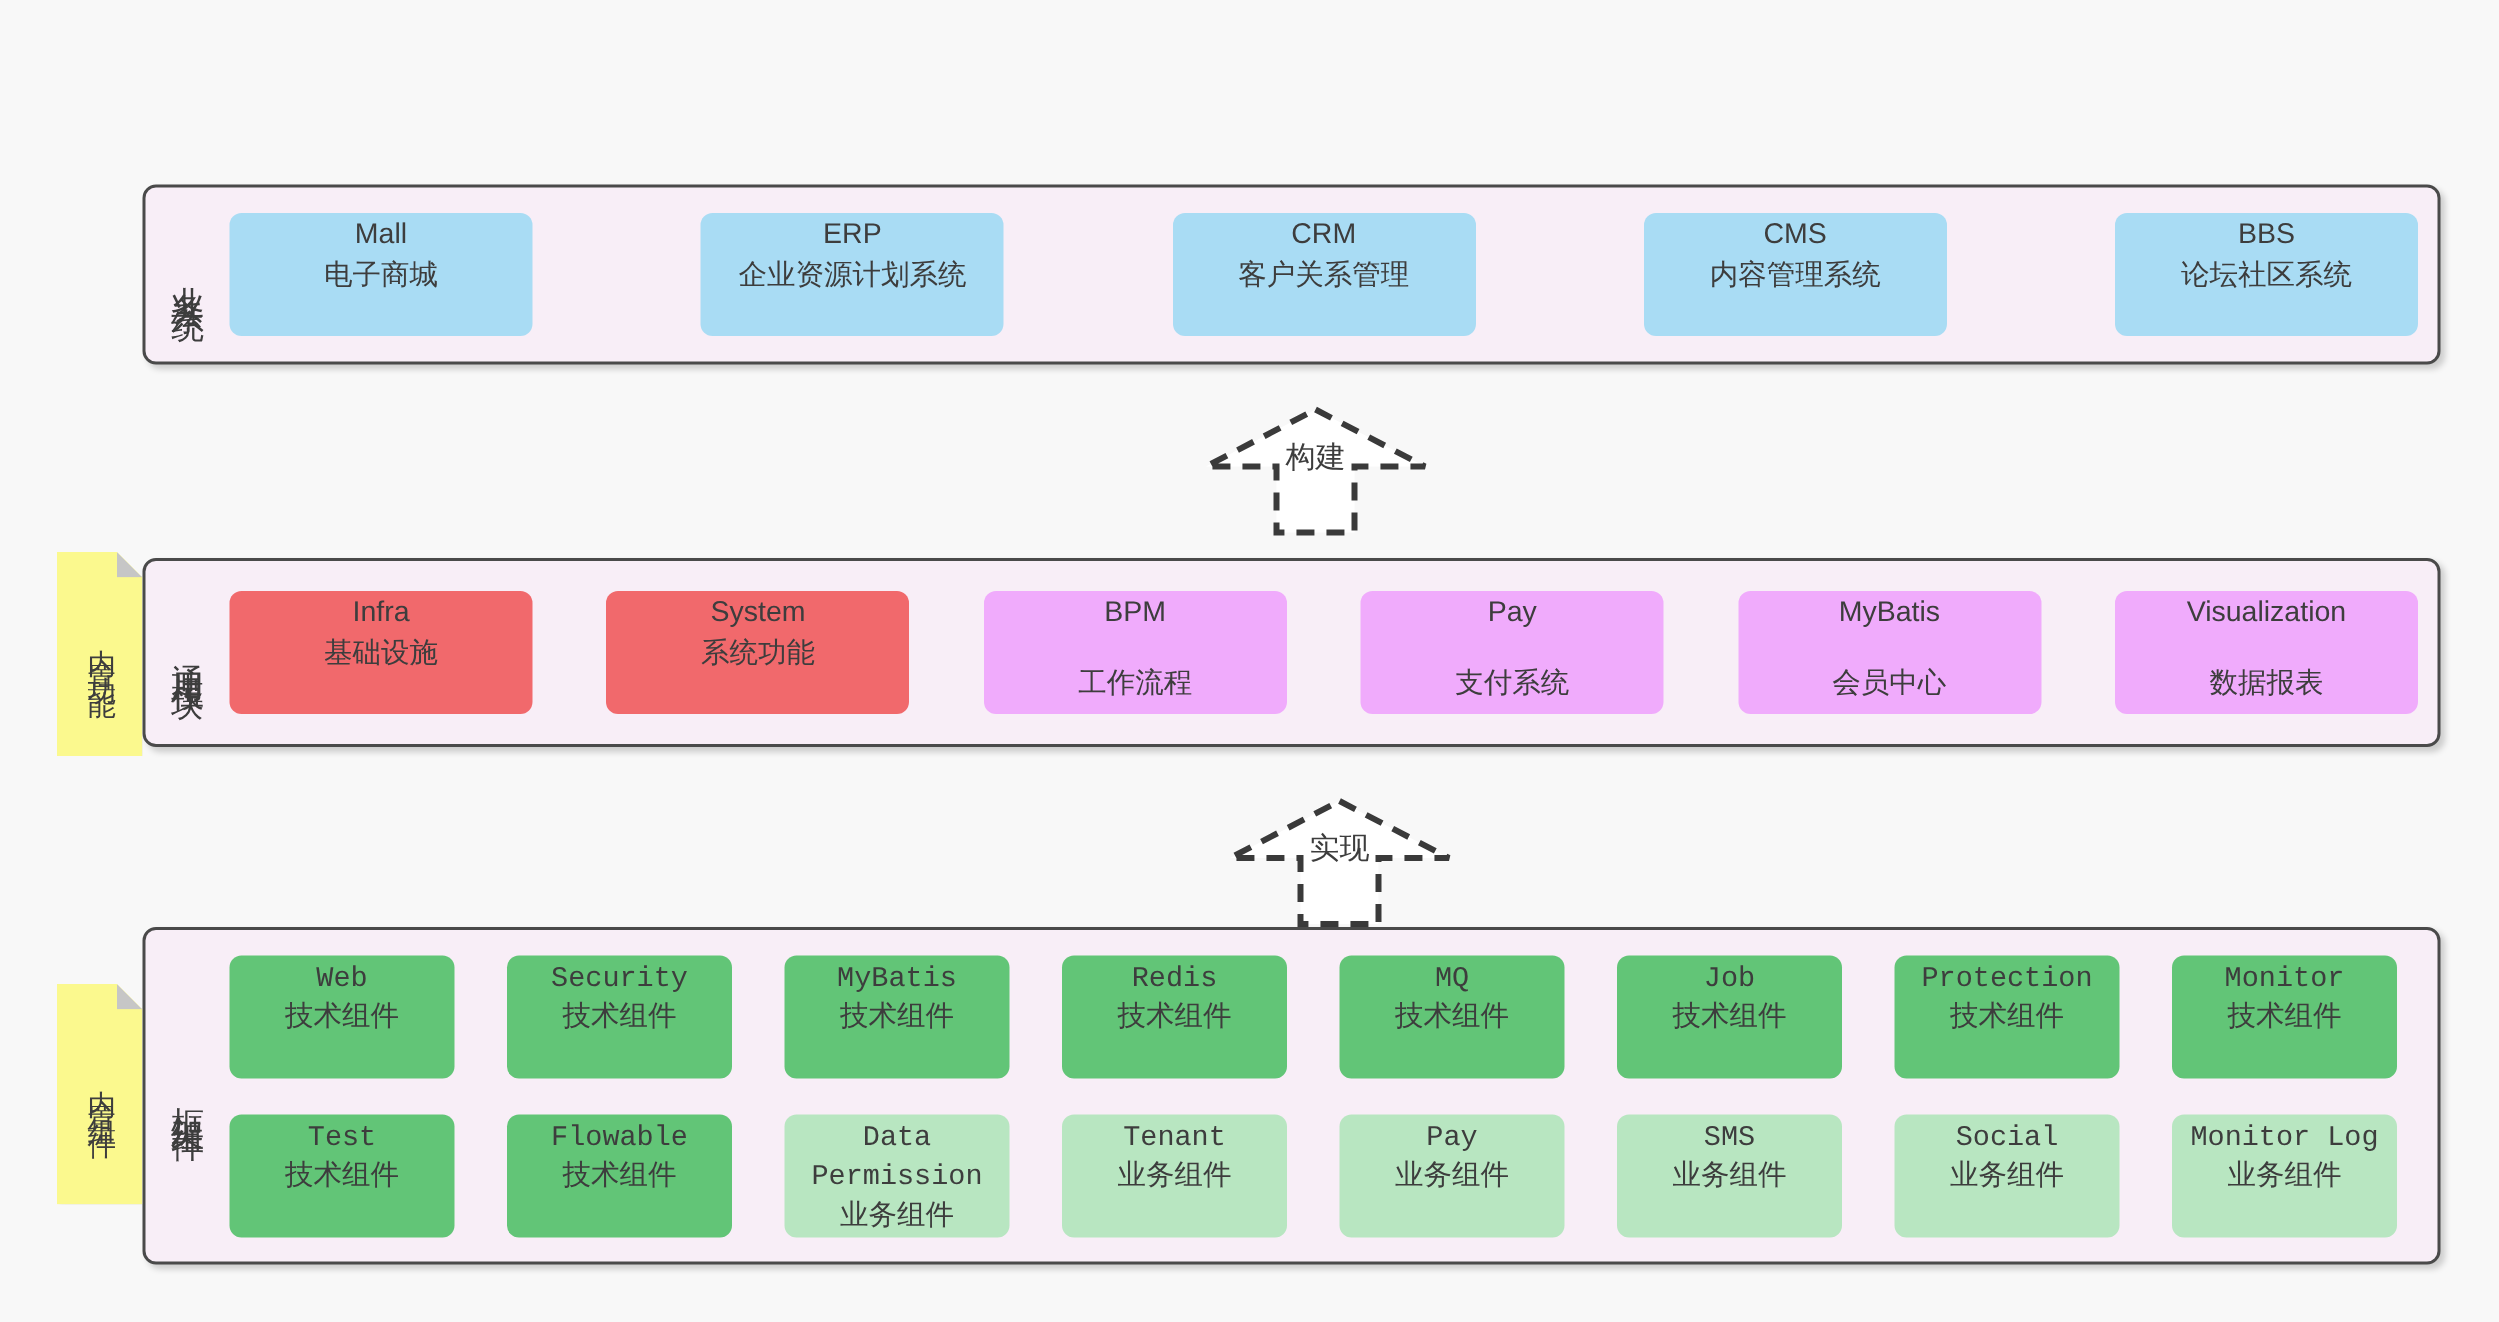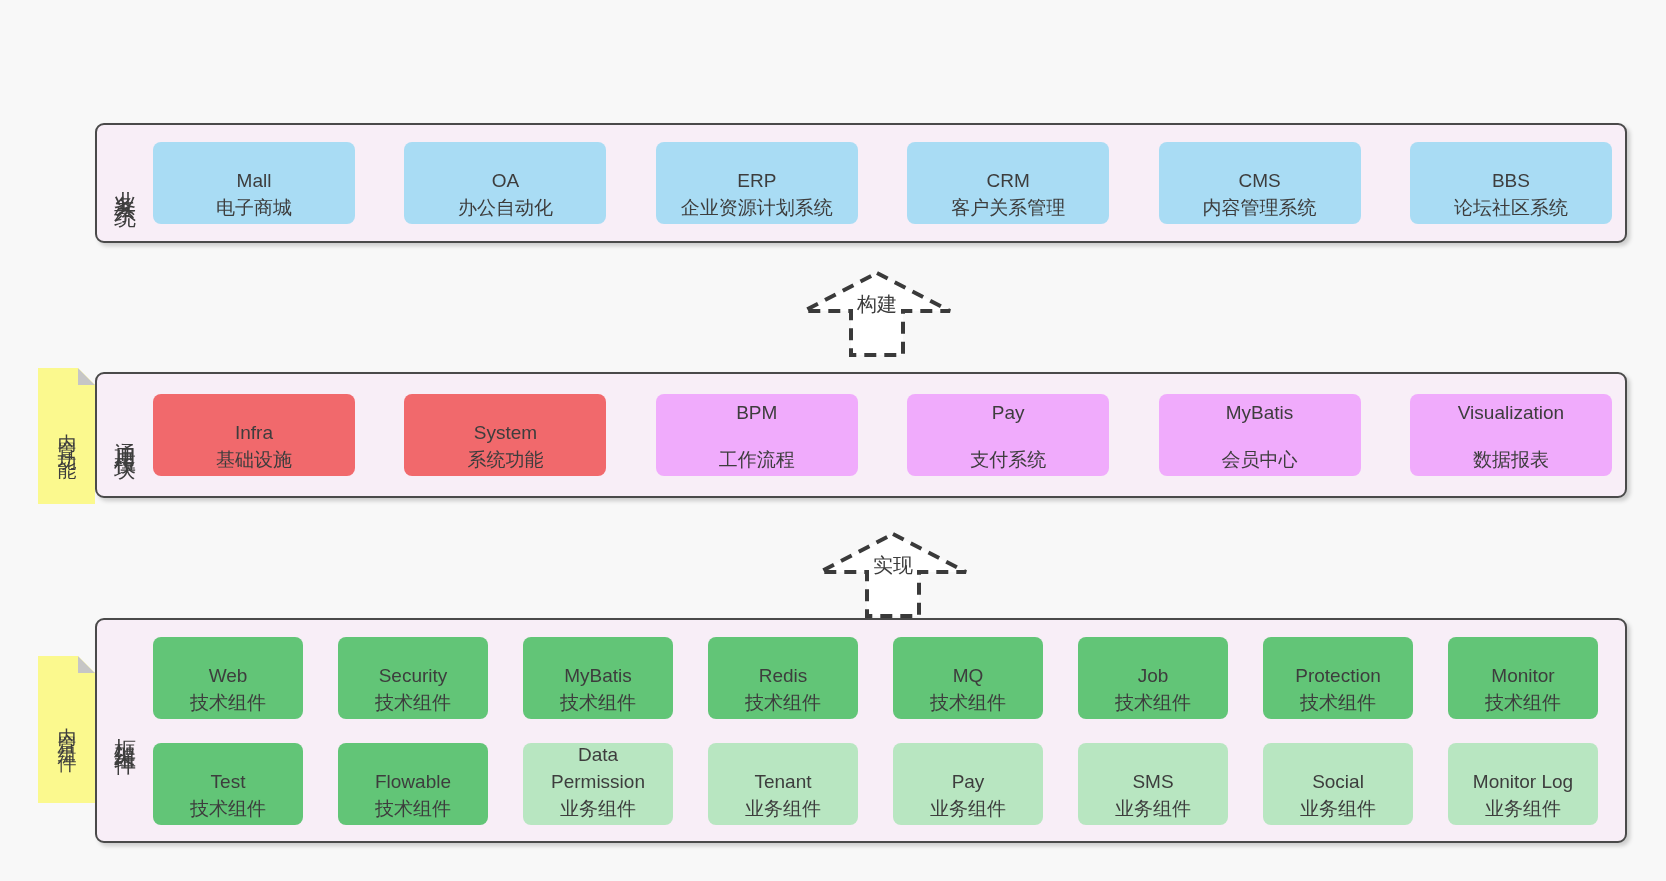--- a/index.html
+++ b/index.html
@@ -19,26 +19,26 @@
   .band-1{top:123px;height:120px;}
   .band-2{top:372px;height:126px;}
   .band-3{top:618px;height:225px;}
   .vlabel{
     width:56px;flex:0 0 56px;text-align:center;
     font-size:22px;letter-spacing:5px;line-height:1.18;
     writing-mode:vertical-lr;text-orientation:upright;
     margin:0 auto;height:auto;display:flex;align-items:center;justify-content:center;
   }
   .rows{flex:1;display:flex;flex-direction:column;gap:24px;margin-right:13px;}
-  .band-3 .rows{margin-right:27px;}
+  .band-3 .rows{margin-right:27px;font-family:Liberation Mono, monospace;}
   .row{display:flex;justify-content:space-between;}
   
   .bx{
     border-radius:8px;height:82px;box-sizing:border-box;
-    display:flex;flex-direction:column;justify-content:flex-end;align-items:center;
+    display:flex;flex-direction:column;justify-content:flex-start;align-items:center;
     text-align:center;font-size:19px;line-height:1.42;padding:2px 6px;
   }
   .w202{width:202px;flex:0 0 202px;}
   .w150{width:150px;flex:0 0 150px;}
   .c-blue{background:#a9dcf4;}
   .c-red{background:#f1696c;}
   .c-pink{background:#f0abfc;gap:20px;}
   .c-green{background:#62c577;}
   .c-greenlight{background:#b8e6c1;}
   .bx span{display:block;}
@@ -77,24 +77,20 @@
 
   <section class="band band-1">
     <div class="vlabel">业务系统</div>
     <div class="rows">
       <div class="row">
         <div class="bx w202 c-blue">
           <span>Mall</span>
           <span>电子商城</span>
         </div>
         <div class="bx w202 c-blue">
-          <span>OA</span>
-          <span>办公自动化</span>
-        </div>
-        <div class="bx w202 c-blue">
           <span>ERP</span>
           <span>企业资源计划系统</span>
         </div>
         <div class="bx w202 c-blue">
           <span>CRM</span>
           <span>客户关系管理</span>
         </div>
         <div class="bx w202 c-blue">
           <span>CMS</span>
           <span>内容管理系统</span>

